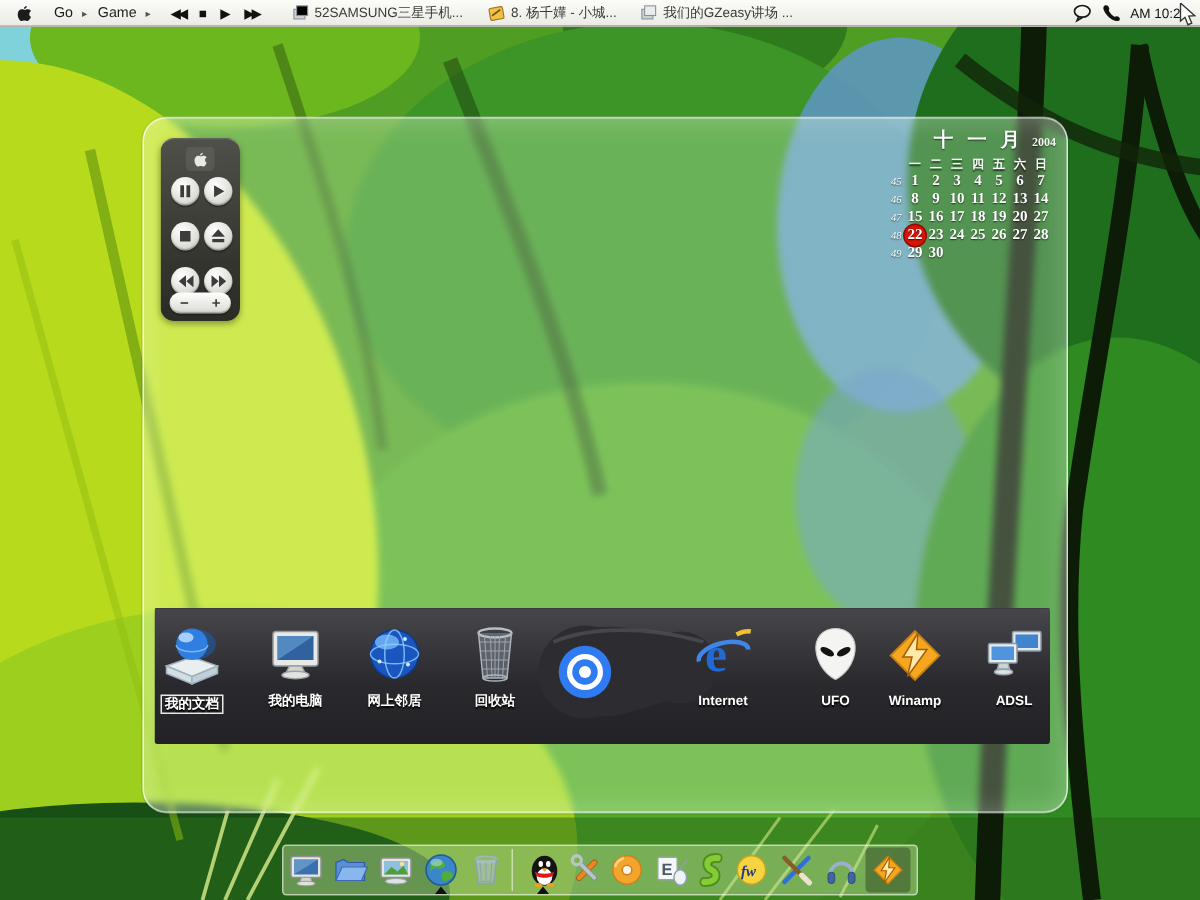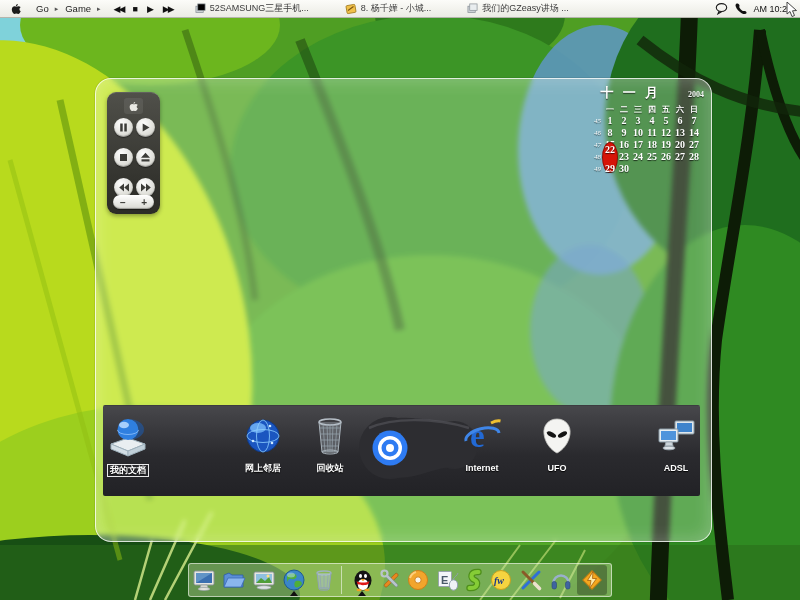--- a/index.html
+++ b/index.html
@@ -10,21 +10,21 @@
 
   
   #menubar{left:0;top:0;width:800px;height:17px;z-index:40;
     background:linear-gradient(#fcfcf9,#ebebe4);
     border-bottom:1px solid #b5b5ad;
     display:flex;align-items:center;font-size:9.5px;color:#1d1d1d;}
   .menu-label{margin-left:14px;cursor:default;}
   .menu-arrow{margin-left:6px;font-size:7px;color:#555;}
   #transport{display:flex;align-items:center;gap:9px;margin-left:13px;font-size:9px;color:#111;}
   #transport span{letter-spacing:-2px;}
-  #tasks{display:flex;align-items:flex-start;gap:36px;margin-left:22px;color:#3a3a3a;font-size:9px;}
+  #tasks{display:flex;align-items:flex-start;gap:16px;margin-left:22px;color:#3a3a3a;font-size:9px;}
   .task{display:flex;align-items:center;gap:4px;}
   #menubar-right{margin-left:auto;display:flex;align-items:center;gap:6px;margin-right:8px;}
   #clock{font-size:9px;color:#111;}
 
   
   #glass-window{left:95px;top:78px;width:615px;height:462px;z-index:10;
     background:rgba(246,252,242,0.24);
     border:1px solid rgba(255,255,255,0.8);
     border-radius:16px;
     box-shadow:0 0 0 1px rgba(0,0,0,0.07), inset 0 0 18px rgba(255,255,255,0.25);
@@ -46,28 +46,28 @@
     background:linear-gradient(#ffffff,#d8d8d2);
     box-shadow:inset 0 -1px 1px rgba(0,0,0,0.3), 0 1px 1px rgba(0,0,0,0.4);
     display:flex;align-items:center;justify-content:space-between;
     font-size:10px;font-weight:bold;color:#3c3c38;padding:0 7px;box-sizing:border-box;}
 
   
   #calendar{left:588px;top:84px;width:118px;z-index:20;color:#fff;
     text-shadow:0 1px 1px rgba(0,0,0,0.65);font-family:Liberation Serif, serif;}
   #cal-title-row{display:flex;align-items:baseline;justify-content:flex-end;gap:5px;padding-right:2px;}
   #cal-month{font-size:13px;font-weight:bold;letter-spacing:3px;}
-  #cal-year{font-size:8px;font-weight:bold;opacity:.95;margin-left:22px;}
+  #cal-year{font-size:8px;font-weight:bold;opacity:.95;}
   #cal-weekdays{display:flex;margin-left:15px;margin-top:2px;}
   #cal-weekdays span{width:14px;text-align:center;font-size:8px;font-weight:bold;}
   .cal-week{display:flex;align-items:center;height:12px;}
   .wk-no{width:13px;font-size:7px;font-style:italic;text-align:right;margin-right:2px;opacity:.95;}
   .day{width:14px;height:12px;line-height:12px;text-align:center;
        font-size:10px;font-weight:bold;}
-  .day.today{background:#d61408;border-radius:50%;height:29px;line-height:13px;
+  .day.today{background:#d61408;border-radius:50%;height:14px;line-height:13px;
        box-shadow:0 0 0 1px #8f0c04;}
 
   
   #dock{left:103px;top:405px;width:597px;height:90px;z-index:20;
     background:linear-gradient(180deg,#47474b,#2a2a2e 55%,#222226);
     border-radius:2px;border-top:1px solid rgba(255,255,255,0.12);}
   .dock-item{position:absolute;width:60px;text-align:center;}
   .dock-icon{display:flex;justify-content:center;}
   .dock-label{display:inline-block;margin-top:3px;font-size:9px;font-weight:bold;color:#fff;
     text-shadow:0 1px 1px #000;line-height:11px;}
@@ -317,20 +317,32 @@
           <path d="M39 27 L39 32 L22 39 L22 34 Z" fill="#c0cfd8" stroke="#9fb2bd"></path>
           <circle cx="22" cy="12.5" r="10.5" fill="#2f7fe0"></circle>
           <path d="M22 2 A10.5 10.5 0 0 1 22 23 A16 10.5 0 0 0 22 2" fill="#1c5cb4" opacity="0.55"></path>
           <ellipse cx="18" cy="8" rx="5" ry="3.3" fill="#bcdcff" opacity="0.85"></ellipse>
           <path d="M11.5 13 A10.5 4.5 0 0 0 32.5 13" stroke="#9fccff" fill="none" opacity="0.7"></path>
         </svg>
       </span>
       <span class="dock-label selected">我的文档</span>
     </div>
 
+    <div class="dock-item" style="left:64px;top:11px">
+      <span class="dock-icon">
+        <svg width="40" height="40" viewBox="0 0 40 40">
+          <rect x="5" y="4" width="30" height="23" rx="2" fill="#e8e8e4" stroke="#90989c"></rect>
+          <rect x="8" y="7" width="24" height="16" fill="#31619e"></rect>
+          <path d="M8 7 L32 7 L8 23 Z" fill="#5d93c8" opacity="0.8"></path>
+          <path d="M16 27 L24 27 L26 31 L14 31 Z" fill="#d5d5d0" stroke="#99a3a8"></path>
+          <ellipse cx="20" cy="33" rx="9" ry="2.5" fill="#e2e2de" stroke="#99a3a8"></ellipse>
+        </svg>
+      </span>
+      <span class="dock-label">我的电脑</span>
+    </div>
 
     <div class="dock-item" style="left:197px;top:9px">
       <span class="dock-icon">
         <svg width="34" height="42" viewBox="0 0 34 42">
           <ellipse cx="17" cy="7" rx="11" ry="3" fill="none" stroke="#b6bec6" stroke-width="1.6"></ellipse>
           <path d="M6 7 L9 37 L25 37 L28 7" fill="rgba(190,200,208,0.3)" stroke="#aab4bc"></path>
           <path d="M10 9 L12 37 M14 9 L15 37 M17 9 L17 37 M20 9 L19 37 M24 9 L22 37" stroke="#9aa6b0" stroke-width="0.7" fill="none"></path>
           <path d="M7 13 H27 M7.5 19 H26.5 M8 25 H26 M8.5 31 H25.5" stroke="#9aa6b0" stroke-width="0.7"></path>
           <ellipse cx="17" cy="37" rx="8" ry="2" fill="none" stroke="#aab4bc"></ellipse>
         </svg>
@@ -384,20 +396,29 @@
       <span class="dock-icon">
         <svg width="36" height="40" viewBox="0 0 36 40">
           <path d="M18 2 C27 2 32 9 31 17 C30 26 24 33 18 36 C12 33 6 26 5 17 C4 9 9 2 18 2 Z" fill="#f4f4f2" stroke="#c8c8c4" stroke-width="0.8"></path>
           <ellipse cx="12.5" cy="17.5" rx="5" ry="2.3" fill="#141414" transform="rotate(28 12.5 17.5)"></ellipse>
           <ellipse cx="23.5" cy="17.5" rx="5" ry="2.3" fill="#141414" transform="rotate(-28 23.5 17.5)"></ellipse>
         </svg>
       </span>
       <span class="dock-label">UFO</span>
     </div>
 
+    <div class="dock-item" style="left:477px;top:11px">
+      <span class="dock-icon">
+        <svg width="40" height="40" viewBox="0 0 40 40">
+          <rect x="8.5" y="8.5" width="23" height="23" fill="#f5a81f" stroke="#c87f12" stroke-width="1.2" transform="rotate(45 20 20)"></rect>
+          <path d="M22 5 L12 21 L18 21 L15 34 L28 16 L21 16 Z" fill="#fde9a8" stroke="#a65d08"></path>
+        </svg>
+      </span>
+      <span class="dock-label">Winamp</span>
+    </div>
 
     <div class="dock-item" style="left:543px;top:11px">
       <span class="dock-icon">
         <svg width="42" height="40" viewBox="0 0 42 40">
           <rect x="20" y="4" width="19" height="13" rx="1" fill="#dfe7ec" stroke="#8899a4"></rect>
           <rect x="22" y="6" width="15" height="9" fill="#3f84cc"></rect>
           <rect x="4" y="12" width="19" height="13" rx="1" fill="#e8eef2" stroke="#8899a4"></rect>
           <rect x="6" y="14" width="15" height="9" fill="#4f94dc"></rect>
           <path d="M11 25 L17 25 L18 29 L10 29 Z" fill="#ccd4da" stroke="#9aa6ae"></path>
           <ellipse cx="14" cy="31" rx="6" ry="1.8" fill="#dde3e8" stroke="#9aa6ae"></ellipse>

